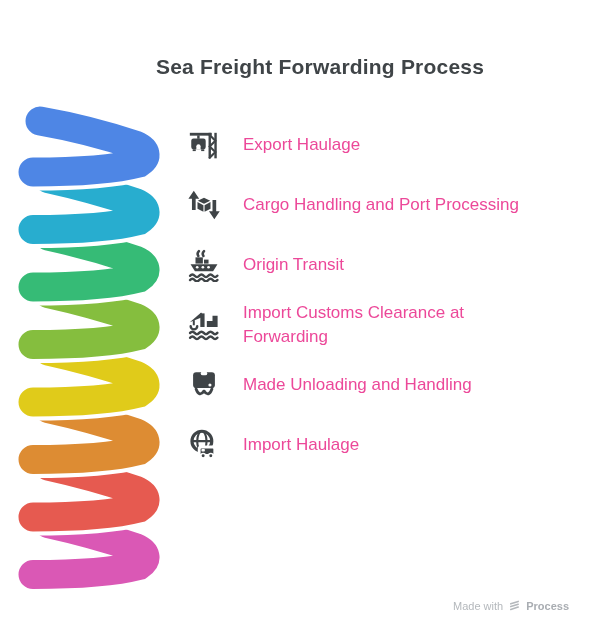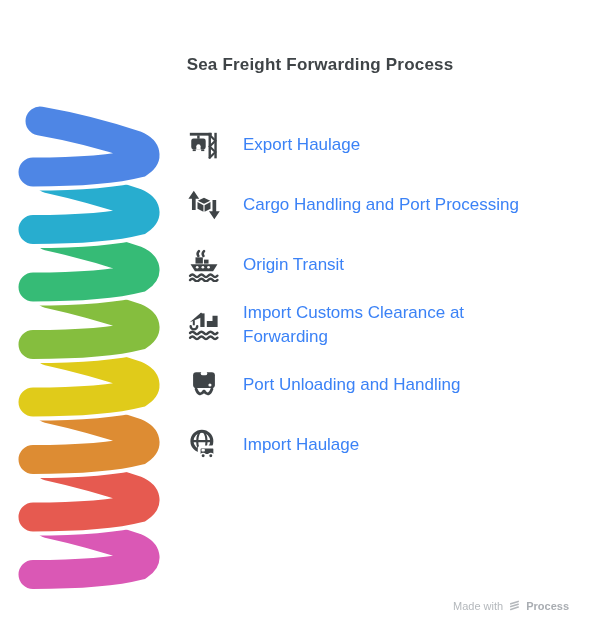--- a/index.html
+++ b/index.html
@@ -2,33 +2,33 @@
 <html><head>
 <meta charset="utf-8">
 <style>
   html,body{margin:0;padding:0;background:#fff;}
   .canvas{
     position:relative;width:601px;height:637px;background:#ffffff;
     font-family:"Liberation Sans","DejaVu Sans",sans-serif;overflow:hidden;
   }
   .title{
     position:absolute;top:55px;left:60px;width:520px;text-align:center;
-    font-size:17px;font-weight:700;color:#3f4447;letter-spacing:.2px;
+    font-size:21px;font-weight:700;color:#3f4447;letter-spacing:.2px;
   }
   .spiral{position:absolute;left:0;top:0;}
   .coil-casing{fill:none;stroke:#ffffff;stroke-width:37;stroke-linecap:round;}
   .coil{fill:none;stroke-width:29;stroke-linecap:round;}
   .steps{position:absolute;left:187px;top:115px;width:392px;}
   .step{display:flex;align-items:center;min-height:60px;gap:22px;}
   .step-icon{flex:0 0 34px;width:34px;height:34px;color:#3f4447;}
   .step-icon svg{width:34px;height:34px;display:block;}
   .ic-fill{fill:#3f4447;}
   .ic-stroke{fill:none;stroke:#3f4447;stroke-linecap:round;}
   .ic-white{fill:#ffffff;}
-  .step-label{font-size:17px;line-height:24px;color:#3b82f6;}
+  .step-label{font-size:17px;line-height:24px;color:#ec4899;}
   .watermark{
     position:absolute;right:32px;top:599px;display:flex;align-items:center;gap:5px;
     font-size:11px;color:#b4b8bc;
   }
   .watermark .brand{color:#a9adb2;font-weight:700;}
   .napkin-logo svg{display:block;}
 </style>
 </head>
 <body>
 
@@ -144,21 +144,21 @@
     <div class="step">
       <span class="step-icon">
         <svg viewBox="0 0 24 24">
           <rect class="ic-fill" x="4.3" y="3" width="15.4" height="11.2" rx="2.2"></rect>
           <rect class="ic-white" x="9.7" y="2.4" width="4.6" height="2.8" rx="1.4"></rect>
           <path class="ic-stroke" d="M6.4 14.8 Q8.6 20.8 12.1 16.4" stroke-width="2"></path>
           <path class="ic-stroke" d="M17.6 14.8 Q15.4 20.8 11.9 16.4" stroke-width="2"></path>
           <circle class="ic-white" cx="16.2" cy="12" r="1.1"></circle>
         </svg>
       </span>
-      <span class="step-label">Port Unloading and Handling</span>
+      <span class="step-label">Made Unloading and Handling</span>
     </div>
 
     <div class="step">
       <span class="step-icon">
         <svg viewBox="0 0 24 24">
           <circle class="ic-stroke" cx="10.5" cy="9.3" r="7" stroke-width="2.2"></circle>
           <ellipse class="ic-stroke" cx="10.5" cy="9.3" rx="3.3" ry="7" stroke-width="1.5"></ellipse>
           <path class="ic-stroke" d="M3.5 9.3 h14" stroke-width="1.5"></path>
           <g>
             <rect x="8.6" y="13.4" width="11" height="6" rx="1.4" fill="#3f4447" stroke="#ffffff" stroke-width="2"></rect>

